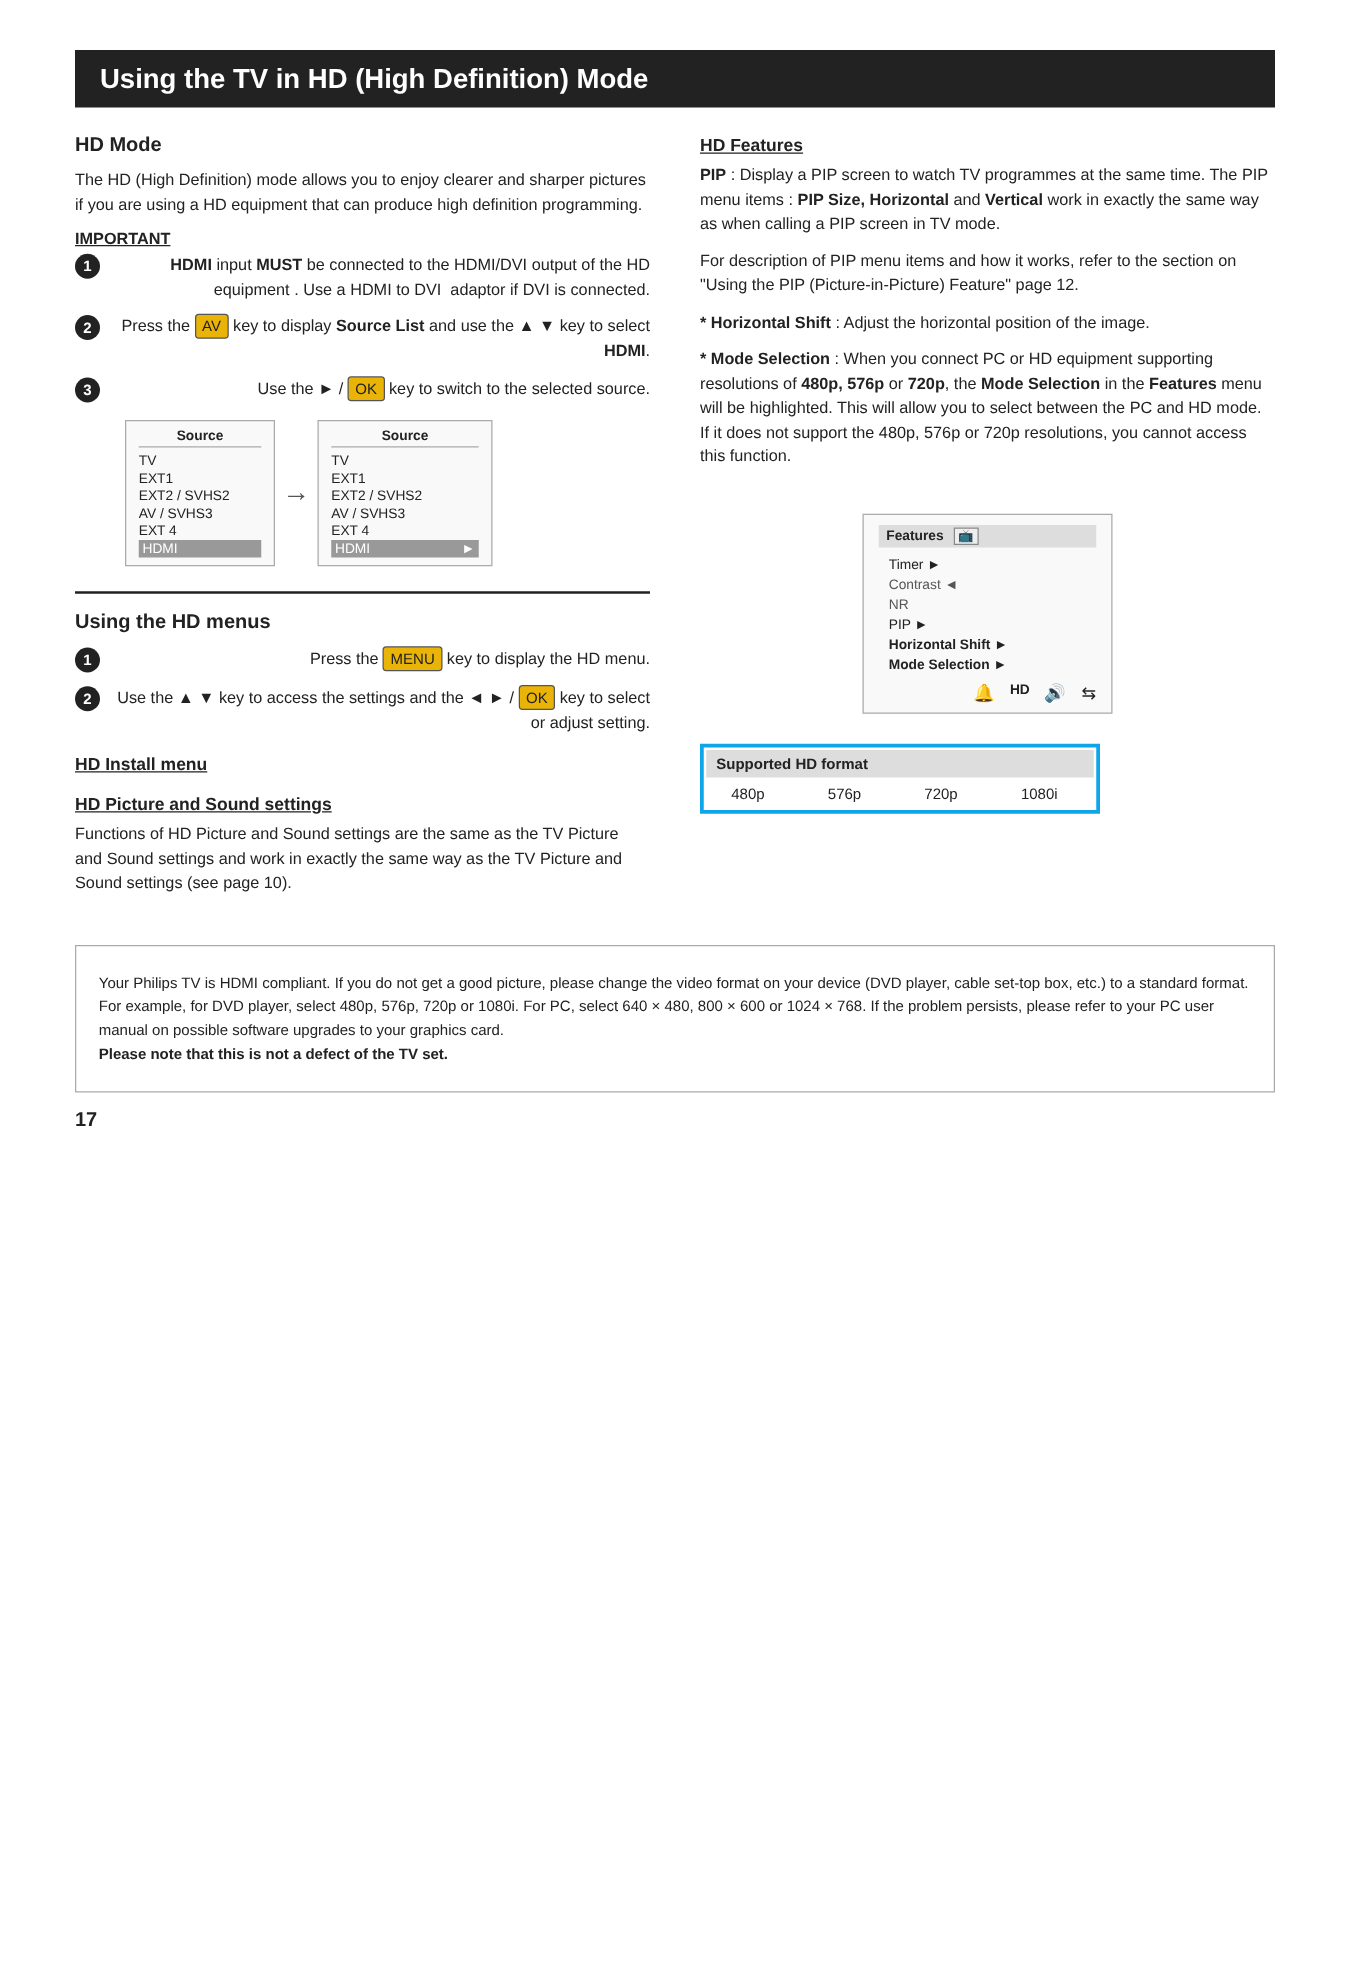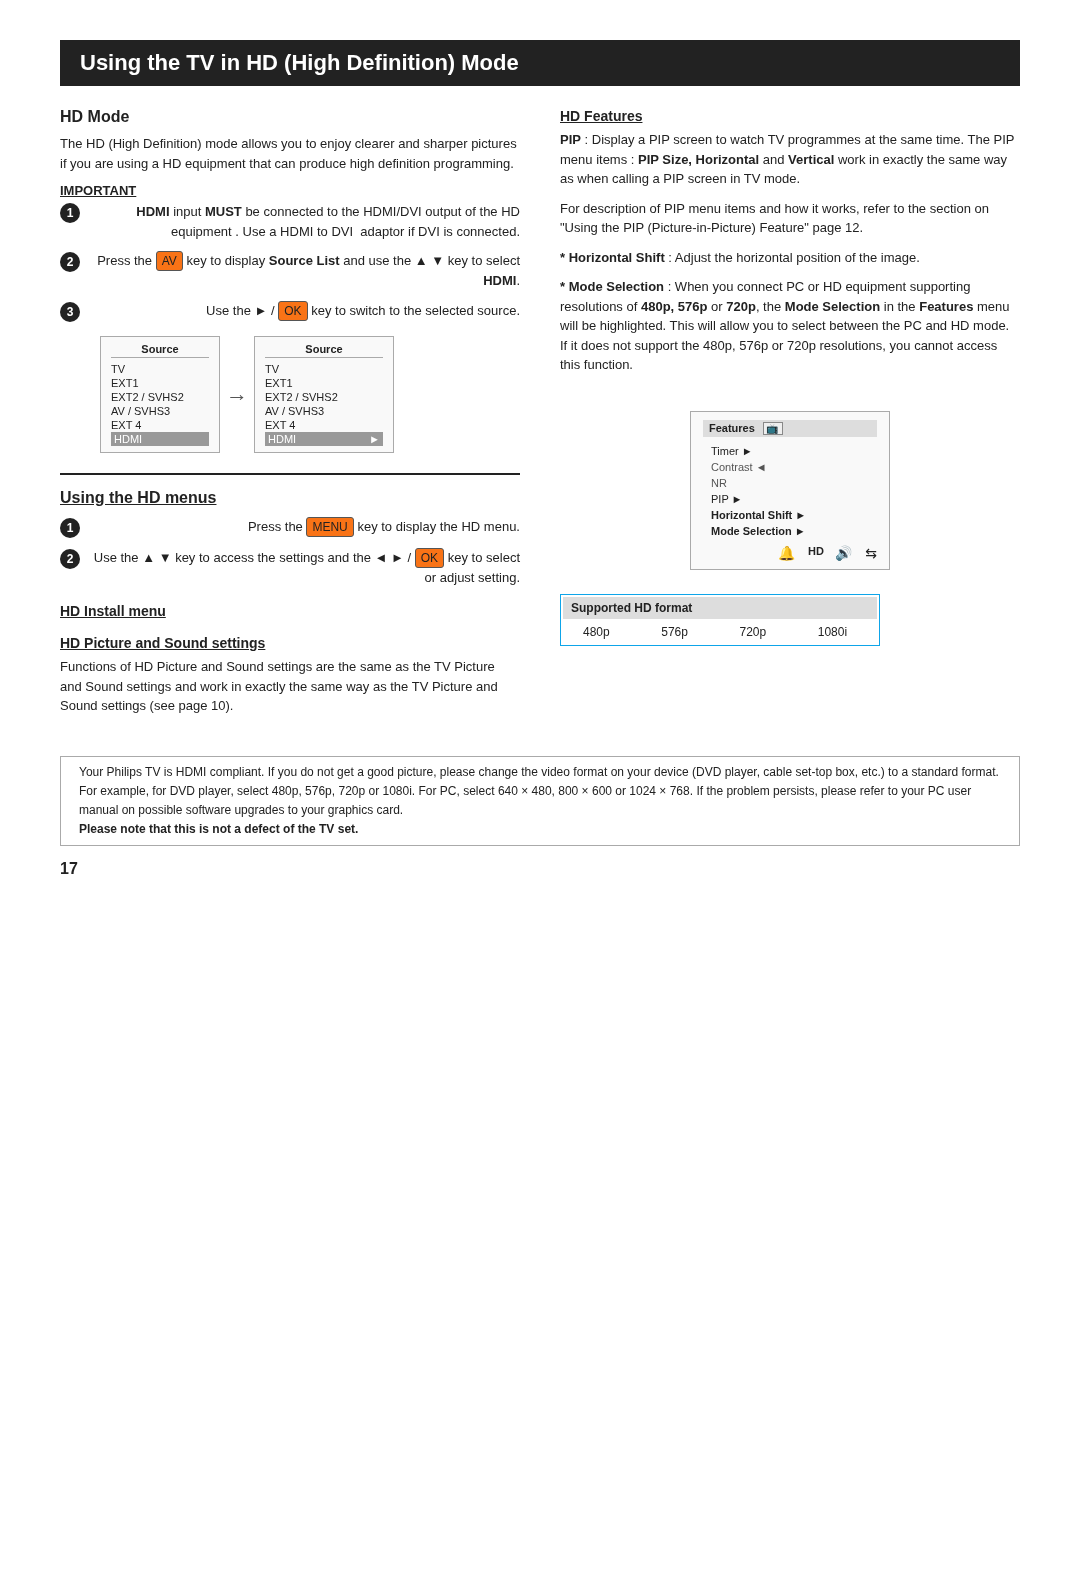--- a/index.html
+++ b/index.html
@@ -92,21 +92,21 @@
       line-height: 1.5;
       text-align: right;
     }
 
     .key-box {
       display: inline-block;
       border: 1px solid #555;
       border-radius: 3px;
       padding: 0 5px;
       font-size: 12px;
-      background: #f97316;
+      background: #eab308;
       color: #222;
     }
 
     .source-diagram {
       display: flex;
       align-items: center;
       margin: 14px 0 20px 0;
       gap: 0;
       padding-left: 40px;
     }
@@ -173,21 +173,20 @@
       display: flex;
       justify-content: space-between;
     }
 
     .section-divider {
       border-top: 2px solid #222;
       margin: 18px 0 14px 0;
     }
 
     h2.underline {
-      text-decoration: underline;
       font-size: 16px;
       font-weight: bold;
       margin-bottom: 10px;
     }
 
     .features-box {
       border: 1px solid #aaa;
       background: #f9f9f9;
       padding: 8px 12px;
       min-width: 200px;
@@ -223,21 +222,21 @@
 
     .features-box .feat-footer {
       display: flex;
       justify-content: flex-end;
       gap: 12px;
       margin-top: 6px;
       font-size: 14px;
     }
 
     .hd-format-table {
-      border: 1px solid #0ea5e9;
+      border: 3px solid #0ea5e9;
       margin-top: 24px;
       width: 100%;
       max-width: 320px;
     }
 
     .hd-format-table th {
       background: #ddd;
       font-weight: bold;
       font-size: 12px;
       padding: 4px 8px;
@@ -253,21 +252,21 @@
       margin-top: 16px;
     }
 
     .hd-install-section h3 {
       text-decoration: underline;
       font-size: 14px;
     }
 
     .footer-note {
       border: 1px solid #aaa;
-      padding: 6px 18px;
+      padding: 20px 18px;
       margin-top: 30px;
       font-size: 12px;
       line-height: 1.6;
     }
 
     .footer-note .footer-bold {
       font-weight: bold;
     }
 
     .page-number {

